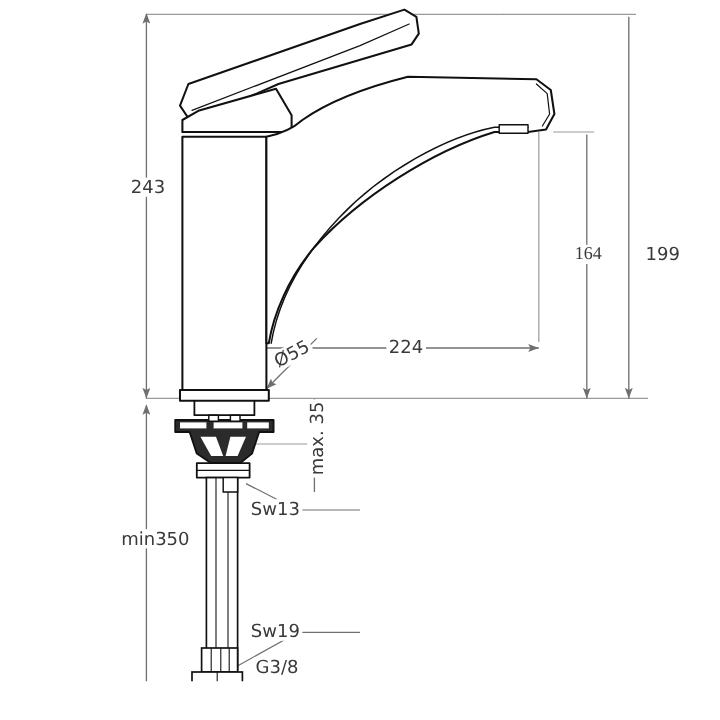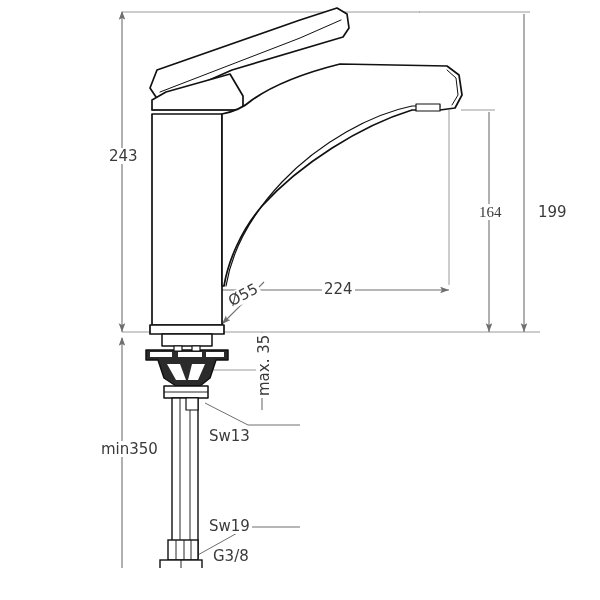--- a/index.html
+++ b/index.html
@@ -175,19 +175,19 @@
   <div class="dimtext" style="left:512px;top:204px;margin-left:24px;">199</div>
 
   <div class="dimtext" style="left:306px;top:281px;margin-left:16px;">224</div>
 
   <div class="dimtext" style="left:224px;top:296px;transform:rotate(-28deg);transform-origin:left top;">Ø55</div>
 
   <div class="dimtext rot90" style="left:256px;top:398px;">max. 35</div>
 
   <div class="dimtext" style="left:99px;top:441px;">min350</div>
 
-  <div class="dimtext" style="left:207px;top:428px;">Sw13</div>
+  <div class="dimtext" style="left:207px;top:416px;">Sw13</div>
 
   <div class="dimtext" style="left:207px;top:518px;">Sw19</div>
 
   <div class="dimtext" style="left:211px;top:548px;">G3/8</div>
 
 </div>
 
 </body></html>

